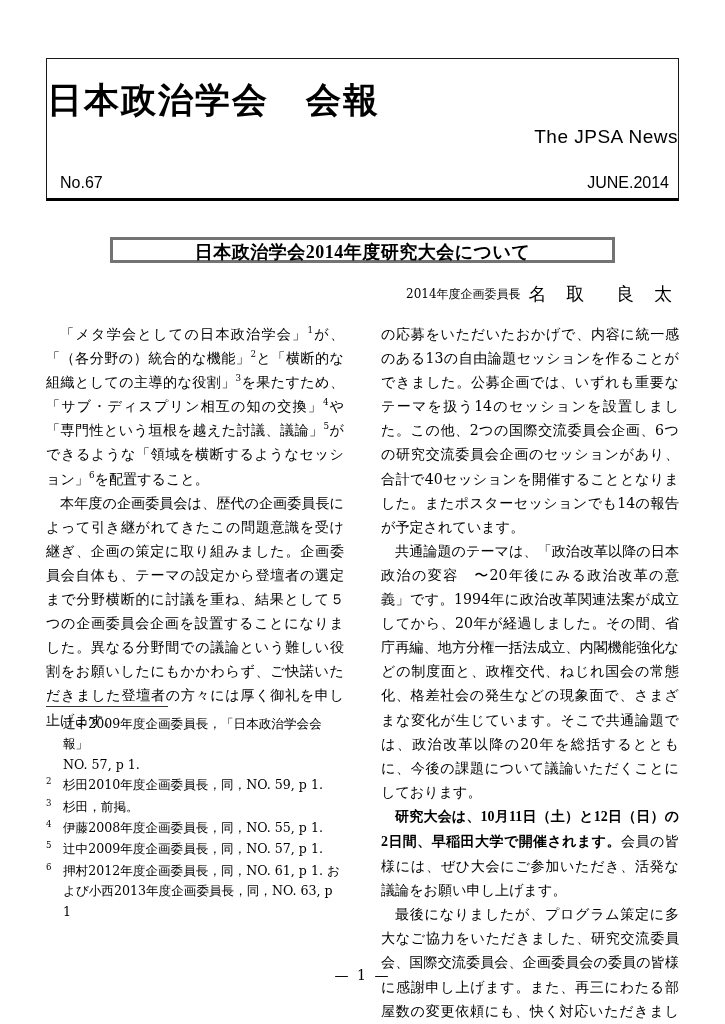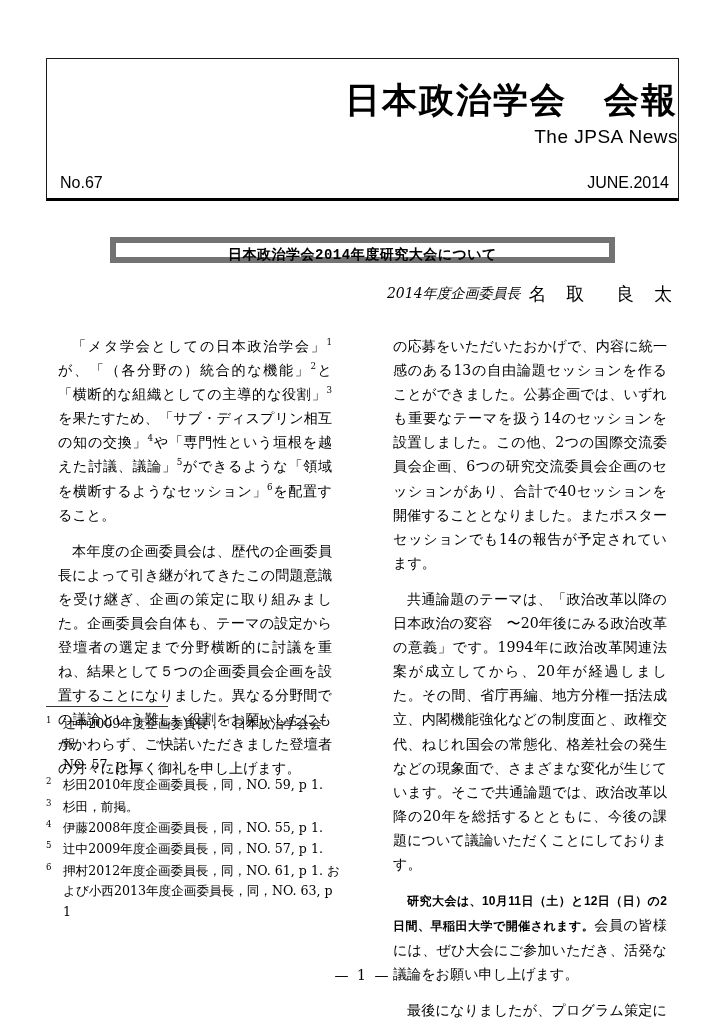--- a/index.html
+++ b/index.html
@@ -29,21 +29,21 @@
     position: absolute;
     left: 46px;
     top: 58px;
     width: 633px;
     height: 143px;
     box-sizing: border-box;
     border: 1px solid #1a1a1a;
     border-bottom: 3px solid #000000;
   }
   .masthead-title {
-    text-align: right;
+    text-align: left;
     font-family: "DejaVu Serif", "Liberation Serif", serif;
     font-size: 35px;
     font-weight: 700;
     letter-spacing: 2px;
     margin-top: 22px;
     line-height: 1.1;
     white-space: pre;
   }
   .masthead-subtitle {
     text-align: right;
@@ -76,42 +76,41 @@
   }
 
   
   .title-box {
     position: absolute;
     left: 110px;
     top: 237px;
     width: 505px;
     height: 26px;
     box-sizing: border-box;
-    border: 6px solid #737373;
+    border: 3px solid #737373;
     text-align: center;
-    font-family: Liberation Mono, monospace;
-    font-size: 14px;
+    font-family: Liberation Serif, serif;
+    font-size: 18px;
     font-weight: 700;
     line-height: 24px;
     letter-spacing: 0.5px;
   }
 
   
   .byline {
     position: absolute;
     right: 46px;
     top: 282px;
     text-align: right;
     white-space: nowrap;
   }
   .byline-role {
     font-family: "DejaVu Serif", "Liberation Serif", serif;
-    font-size: 14px;
+    font-size: 12px;
     vertical-align: 2px;
-    font-style: italic;
   }
   .byline-name {
     font-family: "DejaVu Serif", "Liberation Serif", serif;
     font-size: 18px;
     letter-spacing: 7px;
     margin-left: 8px;
   }
 
   
   .col {
@@ -121,32 +120,32 @@
     font-family: "DejaVu Serif", "Liberation Serif", serif;
     font-size: 14.1px;
     line-height: 24.1px;
     text-align: justify;
     text-justify: inter-character;
   }
   .col-left  { left: 46px; }
   .col-right { left: 381px; }
 
   .col p {
-    margin: 12px;
+    margin: 0;
     text-indent: 1em;
   }
   .col p.noindent { text-indent: 0; }
 
   sup {
     font-size: 0.62em;
     vertical-align: super;
     line-height: 0;
   }
 
-  .bold-run { font-family: Liberation Sans, sans-serif; font-weight: 700; font-size: 12px; }
+  .bold-run { font-family: Liberation Serif, serif; font-weight: 700; font-size: 14px; }
 
   
   .footnotes {
     position: absolute;
     left: 46px;
     top: 706px;
     width: 298px;
     font-family: "DejaVu Serif", "Liberation Serif", serif;
   }
   .footnote-rule {

